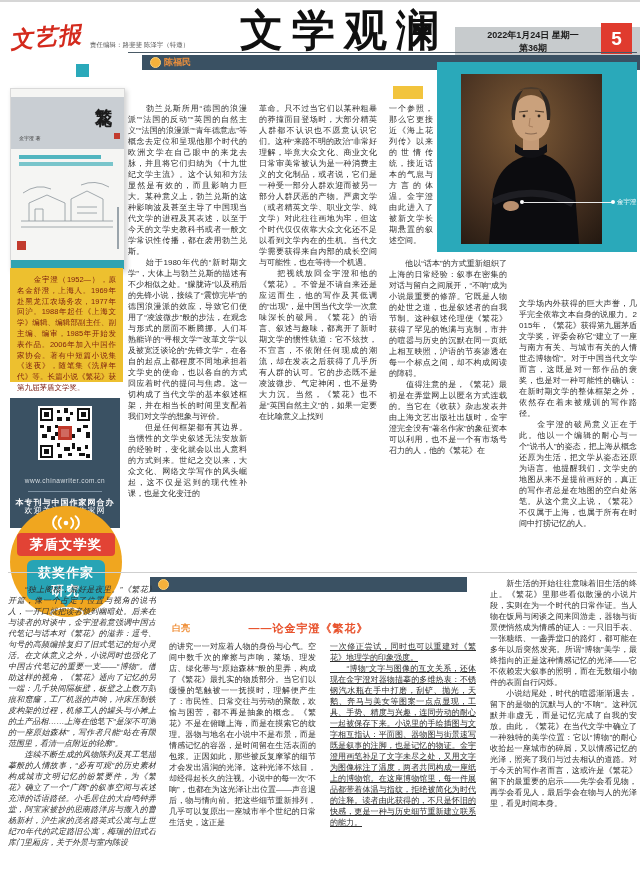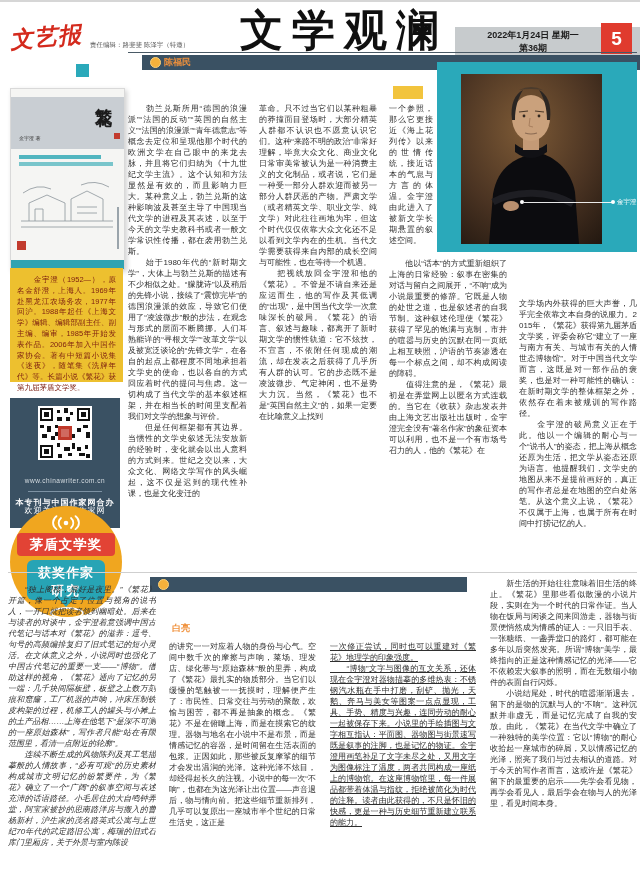--- a/index.html
+++ b/index.html
@@ -218,20 +218,21 @@
     </div>
     <div class="abs bubble-ptr" style="left:49px;top:93px;"></div>
     <div class="abs ellipse-ring" style="left:40px;top:101px;width:30px;height:8px;"></div>
   </div>
 
   <div class="abs hr" style="left:8px;top:572px;width:629px;height:1px;"></div>
 
   <div class="abs bar" style="left:150px;top:577px;width:317px;height:15px;"></div>
   <div class="abs tag-dot" style="left:158px;top:579px;"></div>
   <div class="abs tag" style="left:172px;top:577px;margin-top:44px;">白亮</div>
+  <div class="abs a2sub" style="left:150px;top:621px;width:317px;">——论金宇澄《繁花》</div>
 
   <div class="abs col" style="left:8px;top:584px;width:148px;height:269px;font-style:italic;">　　“独上阁楼，最好是夜里。”《繁花》开篇，像一个占定了位置与视角的说书人，一开口就把读者领到幽暗处。后来在与读者的对谈中，金宇澄着意强调中国古代笔记与话本对《繁花》的滋养：逗号、句号的高频编排复归了旧式笔记的短小灵活。在文体意义之外，小说同时也强化了中国古代笔记的重要一支——“博物”。借助这样的视角，《繁花》通向了记忆的另一端：几千块间隔板壁，板壁之上数万刻痕和窟窿，工厂机器的声响，冲床压制铁皮构架的过程，机修工人的罐头与小摊上的土产品相……上海在他笔下“是深不可测的一座原始森林”，写作者只能“站在有限范围里，看清一点附近的轮廓”。
 　　连续不断生成的风物陈列及其工笔描摹般的人情故事，“必有可观”的历史素材构成城市文明记忆的纷繁要件，为《繁花》确立了一个“广阔”的叙事空间与表述充沛的话语路径。小毛居住的大自鸣钟弄堂，阿宝家被抄的思南路洋房与搬入的曹杨新村，沪生家的茂名路英式公寓与上世纪70年代的武定路旧公寓，梅瑞的旧式石库门里厢房，关于外景与室内陈设</div>
   <div class="abs col" style="left:169px;top:641px;width:147px;height:247px;">的讲究一一对应着人物的身份与心气。空间中数千次的摩擦与声响，菜场、理发店、绿化带与“原始森林”般的里弄，构成了《繁花》最扎实的物质部分。当它们以缓慢的笔触被一一抚摸时，理解便产生了：市民性、日常交往与劳动的聚散，欢愉与困苦，都不再是抽象的概念。《繁花》不是在俯瞰上海，而是在摸索它的纹理。器物与地名在小说中不是布景，而是情感记忆的容器，是时间留在生活表面的包浆。正因如此，那些被反复摩挲的细节才会发出温润的光泽。这种光泽不炫目，却经得起长久的注视。小说中的每一次“不响”，也都在为这光泽让出位置——声音退后，物与情向前。把这些细节重新排列，几乎可以复原出一座城市半个世纪的日常生活史，这正是</div>
   <div class="abs col" style="left:330px;top:641px;width:146px;height:247px;text-decoration:underline;">一次修正尝试，同时也可以重建对《繁花》地理学的印象强度。
 　　“博物”文字与图像的互文关系，还体现在金宇澄对器物描摹的多维热衷：不锈钢汽水瓶在手中打磨，刮铲、抛光，天鹅、奔马与美女等图案一点点显现，工具、手势、精度与兴趣，连同劳动的耐心一起被保存下来。小说里的手绘插图与文字相互指认：平面图、器物图与街景速写既是叙事的注脚，也是记忆的物证。金宇澄用画笔补足了文字未尽之处，又用文字为图像标注了温度，两者共同构成一座纸上的博物馆。在这座博物馆里，每一件展品都带着体温与指纹，拒绝被简化为时代的注释。读者由此获得的，不只是怀旧的快感，更是一种与历史细节重新建立联系的能力。</div>
   <div class="abs col" style="left:490px;top:578px;width:147px;height:310px;">　　新生活的开始往往意味着旧生活的终止。《繁花》里那些看似散漫的小说片段，实则在为一个时代的日常作证。当人物在饭局与闲谈之间来回游走，器物与街景便悄然成为情感的证人：一只旧手表、一张糖纸、一盏弄堂口的路灯，都可能在多年以后突然发亮。所谓“博物”美学，最终指向的正是这种情感记忆的光泽——它不依赖宏大叙事的照明，而在无数细小物件的表面自行闪烁。
 　　小说结尾处，时代的喧嚣渐渐退去，留下的是物的沉默与人的“不响”。这种沉默并非虚无，而是记忆完成了自我的安放。由此，《繁花》在当代文学中确立了一种独特的美学位置：它以“博物”的耐心收拾起一座城市的碎屑，又以情感记忆的光泽，照亮了我们与过去相认的道路。对于今天的写作者而言，这或许是《繁花》留下的最重要的启示——先学会看见物，再学会看见人，最后学会在物与人的光泽里，看见时间本身。</div>
 
 </div>

